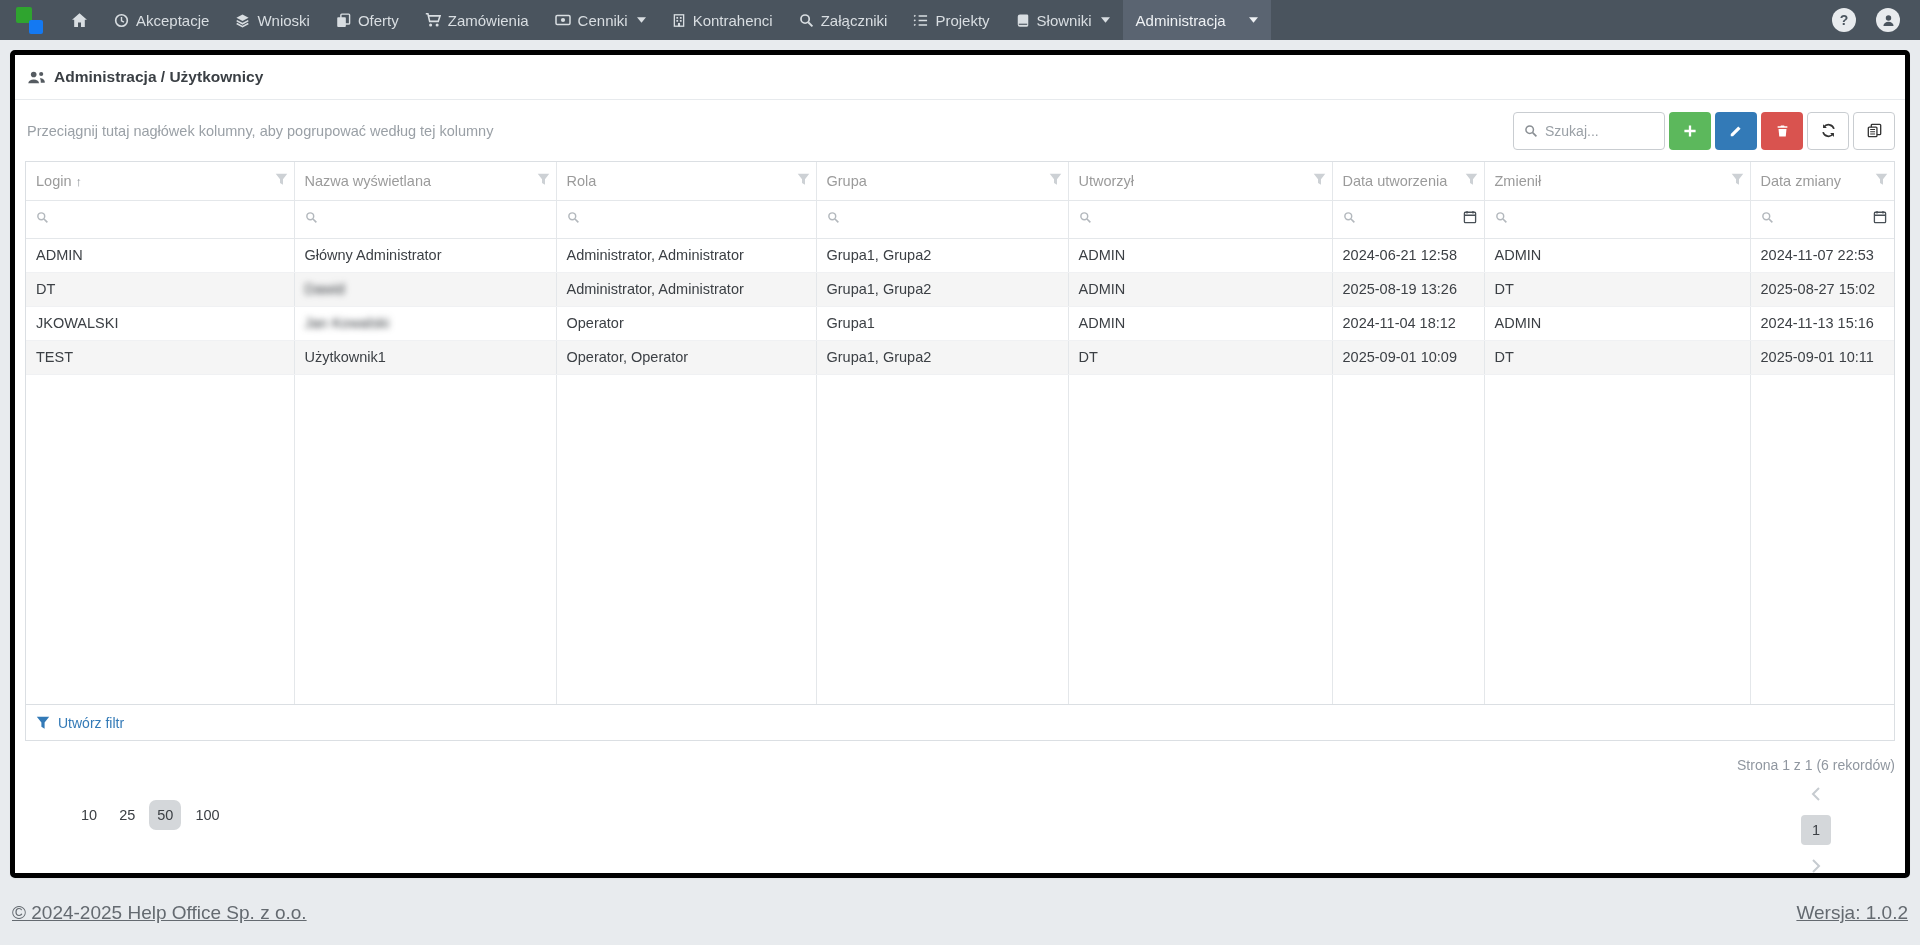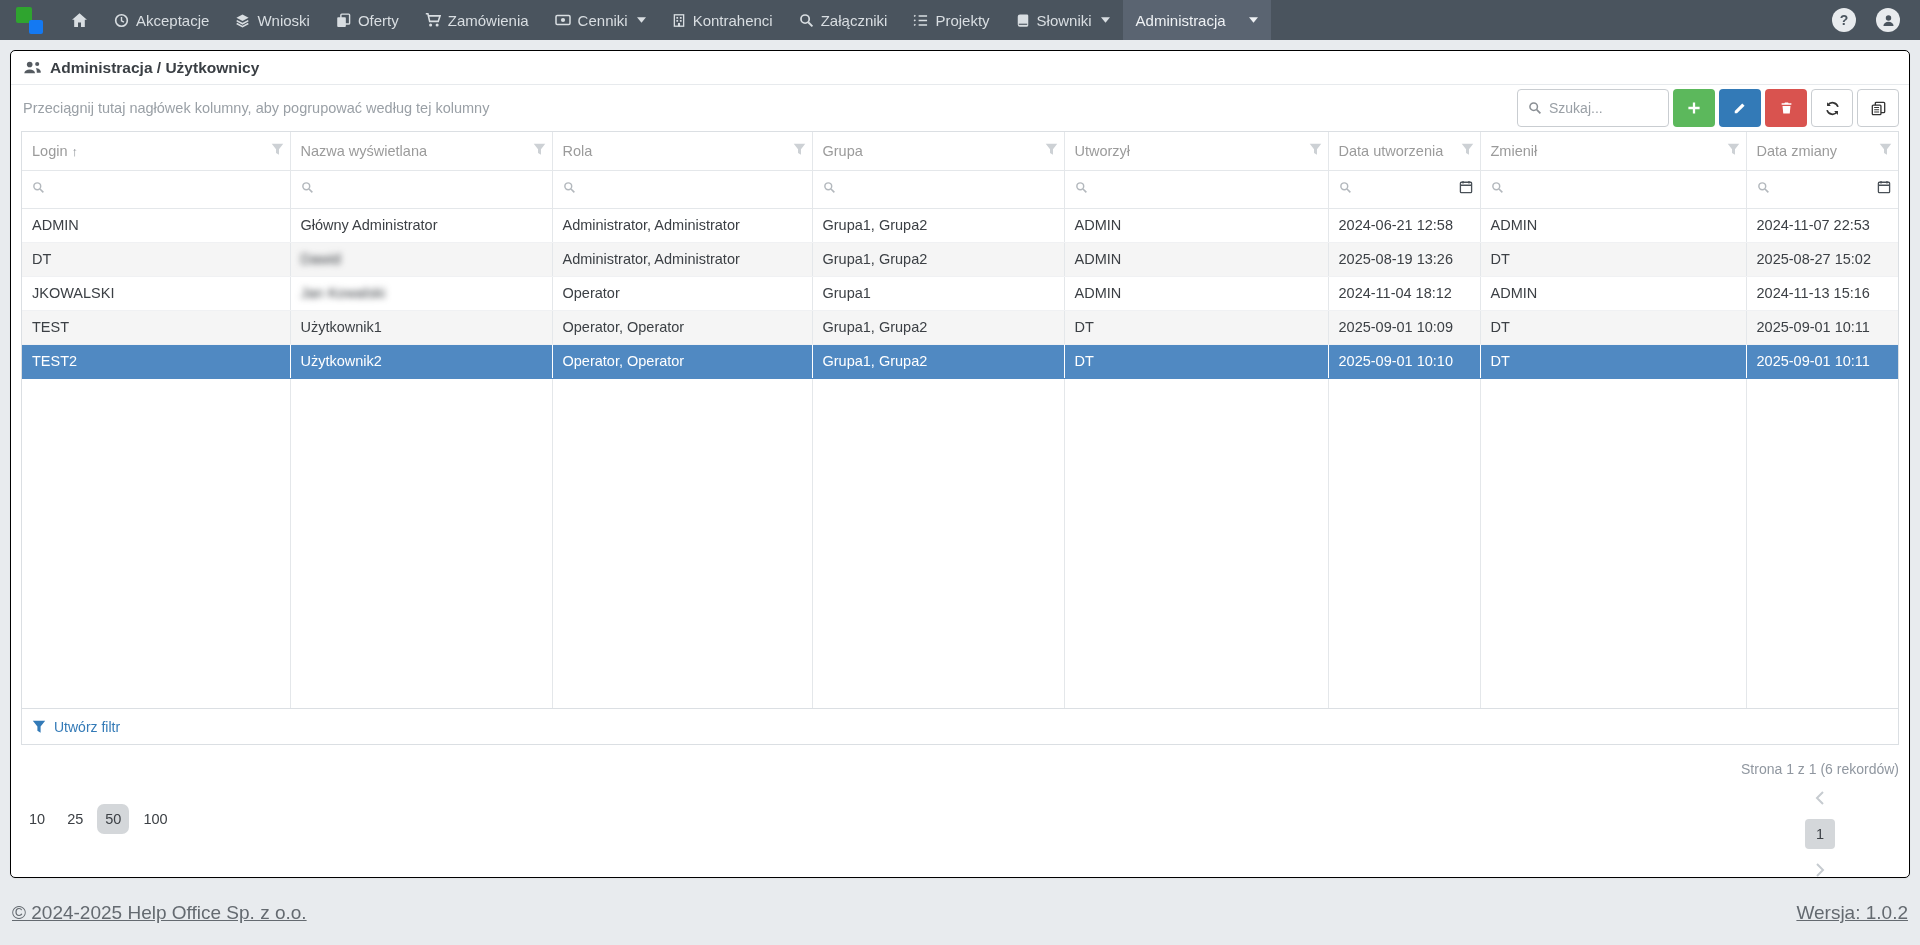--- a/index.html
+++ b/index.html
@@ -17,21 +17,21 @@
   .nav-item svg { flex:0 0 auto; }
   .nav-item.active { background:#5a6471; color:#eef1f4;gap:21px; }
   .nav-caret { margin-left:2px; display:flex; align-items:center; }
   .nav-spacer { flex:1; }
   .nav-right { display:flex; align-items:center; gap:20px; padding-right:20px; }
   .nav-circle { width:24px; height:24px; border-radius:50%; background:#e8ebee; color:#4a545e;
                 display:flex; align-items:center; justify-content:center; font-weight:bold;
                 font-size:14px; cursor:pointer; }
 
   
-  .card { margin:10px; height:828px; background:#fff; border:1px solid #000000; border-radius:5px;
+  .card { margin:10px; height:828px; background:#fff; border:5px solid #000000; border-radius:5px;
           box-shadow:0 1px 2px rgba(0,0,0,.04); display:flex; flex-direction:column; }
   .breadcrumb-row { display:flex; align-items:center; gap:8px; padding:0 12px; height:46px;
                     border-bottom:1px solid #e7eaed; font-size:15.5px; font-weight:bold; color:#3a3f44; }
   .breadcrumb-row svg { color:#555b61; }
 
   .toolbar-row { height:62px; display:flex; align-items:center; padding:0 10px 0 12px; }
   .group-hint { color:#9aa0a6; font-size:14.5px; flex:1; }
   .toolbar-controls { display:flex; align-items:center; gap:4px; }
   .search-box { display:flex; align-items:center; gap:7px; width:152px; height:38px; background:#fff;
                 border:1px solid #c9cdd1; border-radius:4px; padding:0 10px; }
@@ -62,21 +62,21 @@
   tr.data-row:nth-child(even) { background:#f5f5f5; }
   tr.data-row.selected, tr.data-row.selected:nth-child(even) { background:#5089c2; }
   tr.data-row.selected td { color:#fff; border-right-color:rgba(255,255,255,.35); border-bottom-color:#5089c2; }
   td.blurred { color:#9ba0a5; filter:blur(3px); }
   tr.filler td { height:330px; border-bottom:0; }
   .filter-panel { border-top:1px solid #dbdfe3; height:36px; display:flex; align-items:center; gap:8px;
                   padding:0 10px; color:#337ab7; font-size:14px; cursor:pointer; }
 
   
   .pager-row { display:flex; align-items:center; justify-content:space-between; padding:16px 10px 0 10px; }
-  .page-sizes { display:flex; align-items:center; gap:6px; }
+  .page-sizes { display:flex; align-items:center; gap:6px;margin-left:48px; }
   .size-btn { min-width:30px; height:30px; display:flex; align-items:center; justify-content:center;
               padding:0 8px; font-size:14.5px; color:#3c4045; border-radius:4px; cursor:pointer; }
   .size-btn.active { background:#d4d7da;border-radius:7px; }
   .pager-right { display:flex; align-items:center; gap:14px;flex-direction:column; }
   .pager-info { color:#9097a0; font-size:14px; }
   .pg-nav { color:#c6cbd0; display:flex; align-items:center; cursor:default; }
   .page-box { width:30px; height:30px; background:#d4d7da; border-radius:4px; display:flex;
               align-items:center; justify-content:center; font-size:14.5px; cursor:pointer; }
 
   
@@ -371,30 +371,20 @@
           <tr class="data-row">
             <td>TEST</td>
             <td>Użytkownik1</td>
             <td>Operator, Operator</td>
             <td>Grupa1, Grupa2</td>
             <td>DT</td>
             <td>2025-09-01 10:09</td>
             <td>DT</td>
             <td>2025-09-01 10:11</td>
           </tr>
-          <tr class="data-row selected">
-            <td>TEST2</td>
-            <td>Użytkownik2</td>
-            <td>Operator, Operator</td>
-            <td>Grupa1, Grupa2</td>
-            <td>DT</td>
-            <td>2025-09-01 10:10</td>
-            <td>DT</td>
-            <td>2025-09-01 10:11</td>
-          </tr>
           <tr class="filler">
             <td></td>
             <td></td>
             <td></td>
             <td></td>
             <td></td>
             <td></td>
             <td></td>
             <td></td>
           </tr>

